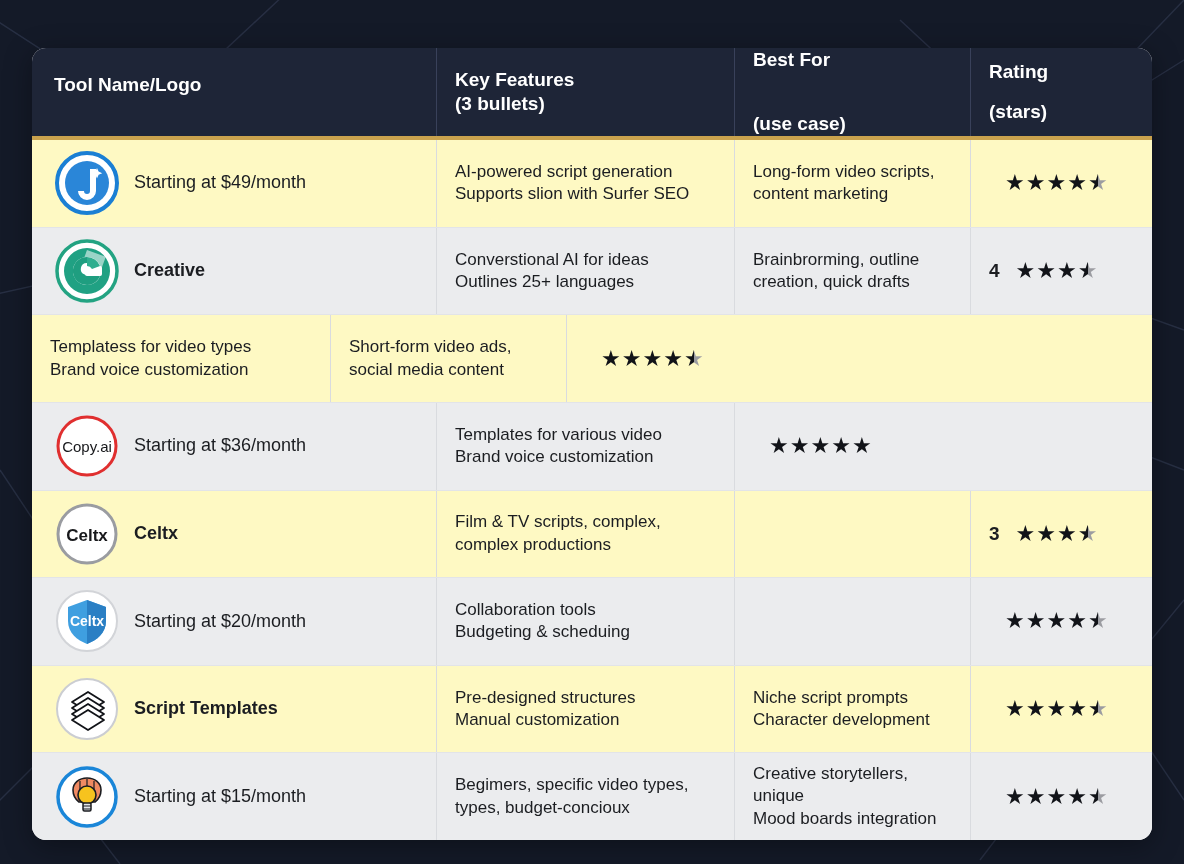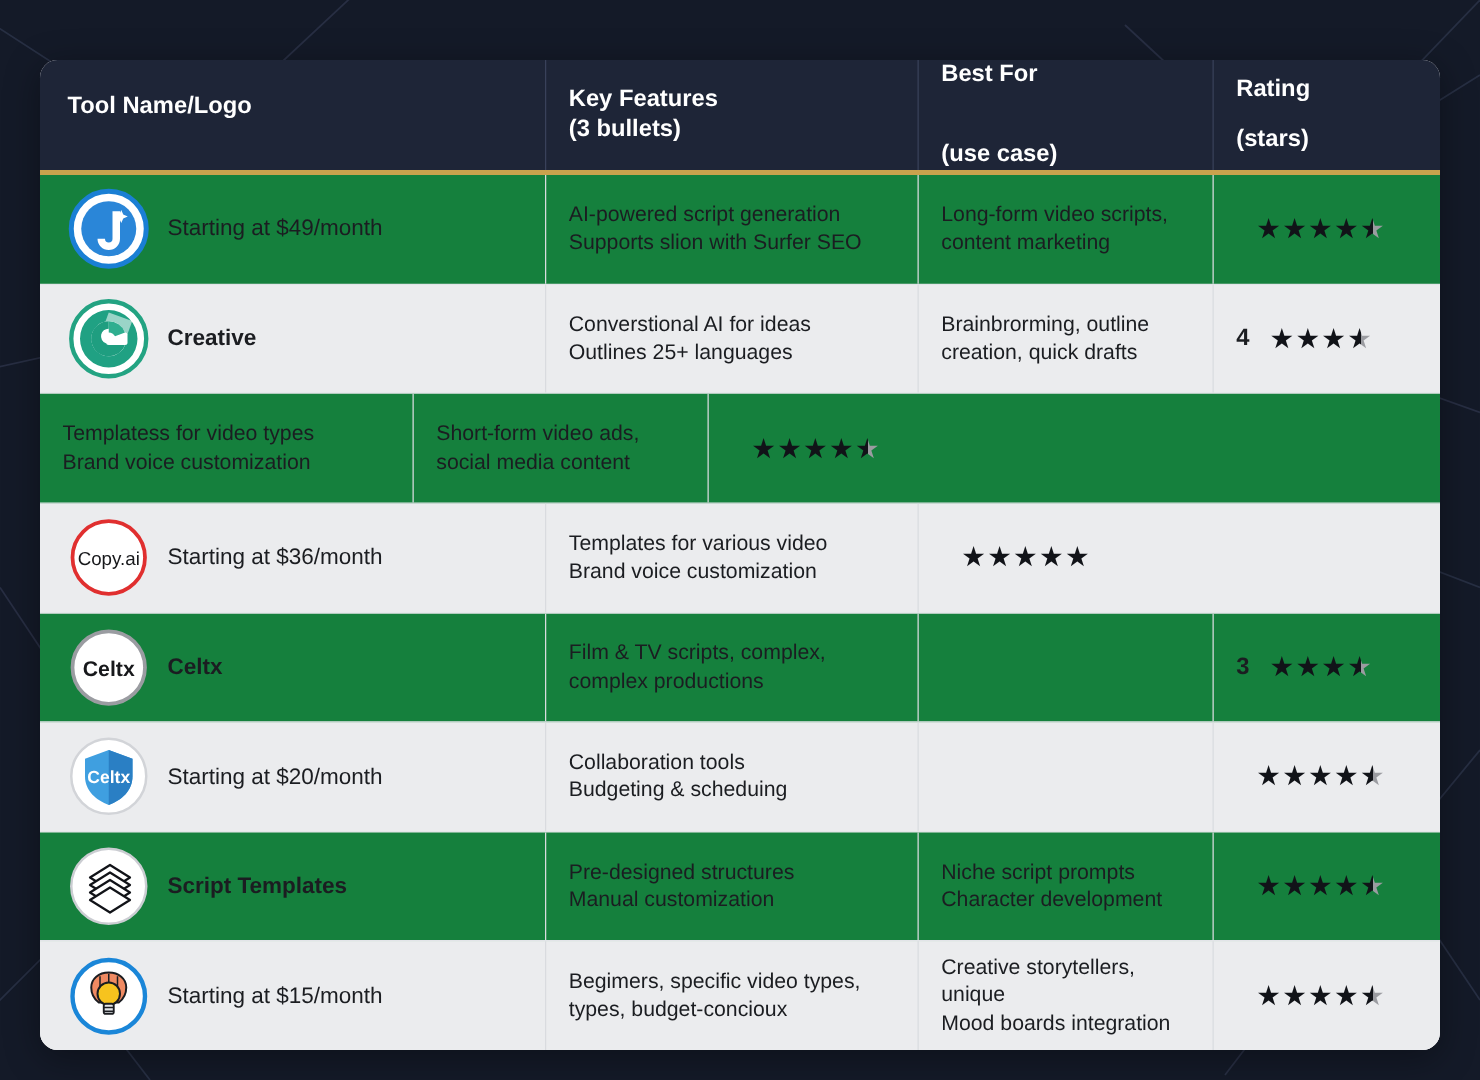--- a/index.html
+++ b/index.html
@@ -53,21 +53,21 @@
   .c-tool    { width: 404px; flex: 0 0 404px; }
   .c-feat    { width: 298px; flex: 0 0 298px; }
   .c-best    { width: 236px; flex: 0 0 236px; gap: 40px; }
   .c-rating  { width: 182px; flex: 0 0 182px; }
 
   
   .tbody { flex: 1 1 auto; display: flex; flex-direction: column; }
   .trow {
     flex: 1 1 0;
     display: flex;
-    background: #15803d;
+    background: #fef9c3;
     border-bottom: 1px solid #e2e4e8;
     min-height: 0;
   }
   .trow.alt { background: #ebecee; }
   .trow:last-child { border-bottom: none; }
 
   .trow .cell {
     display: flex;
     align-items: center;
     padding: 0 16px;

